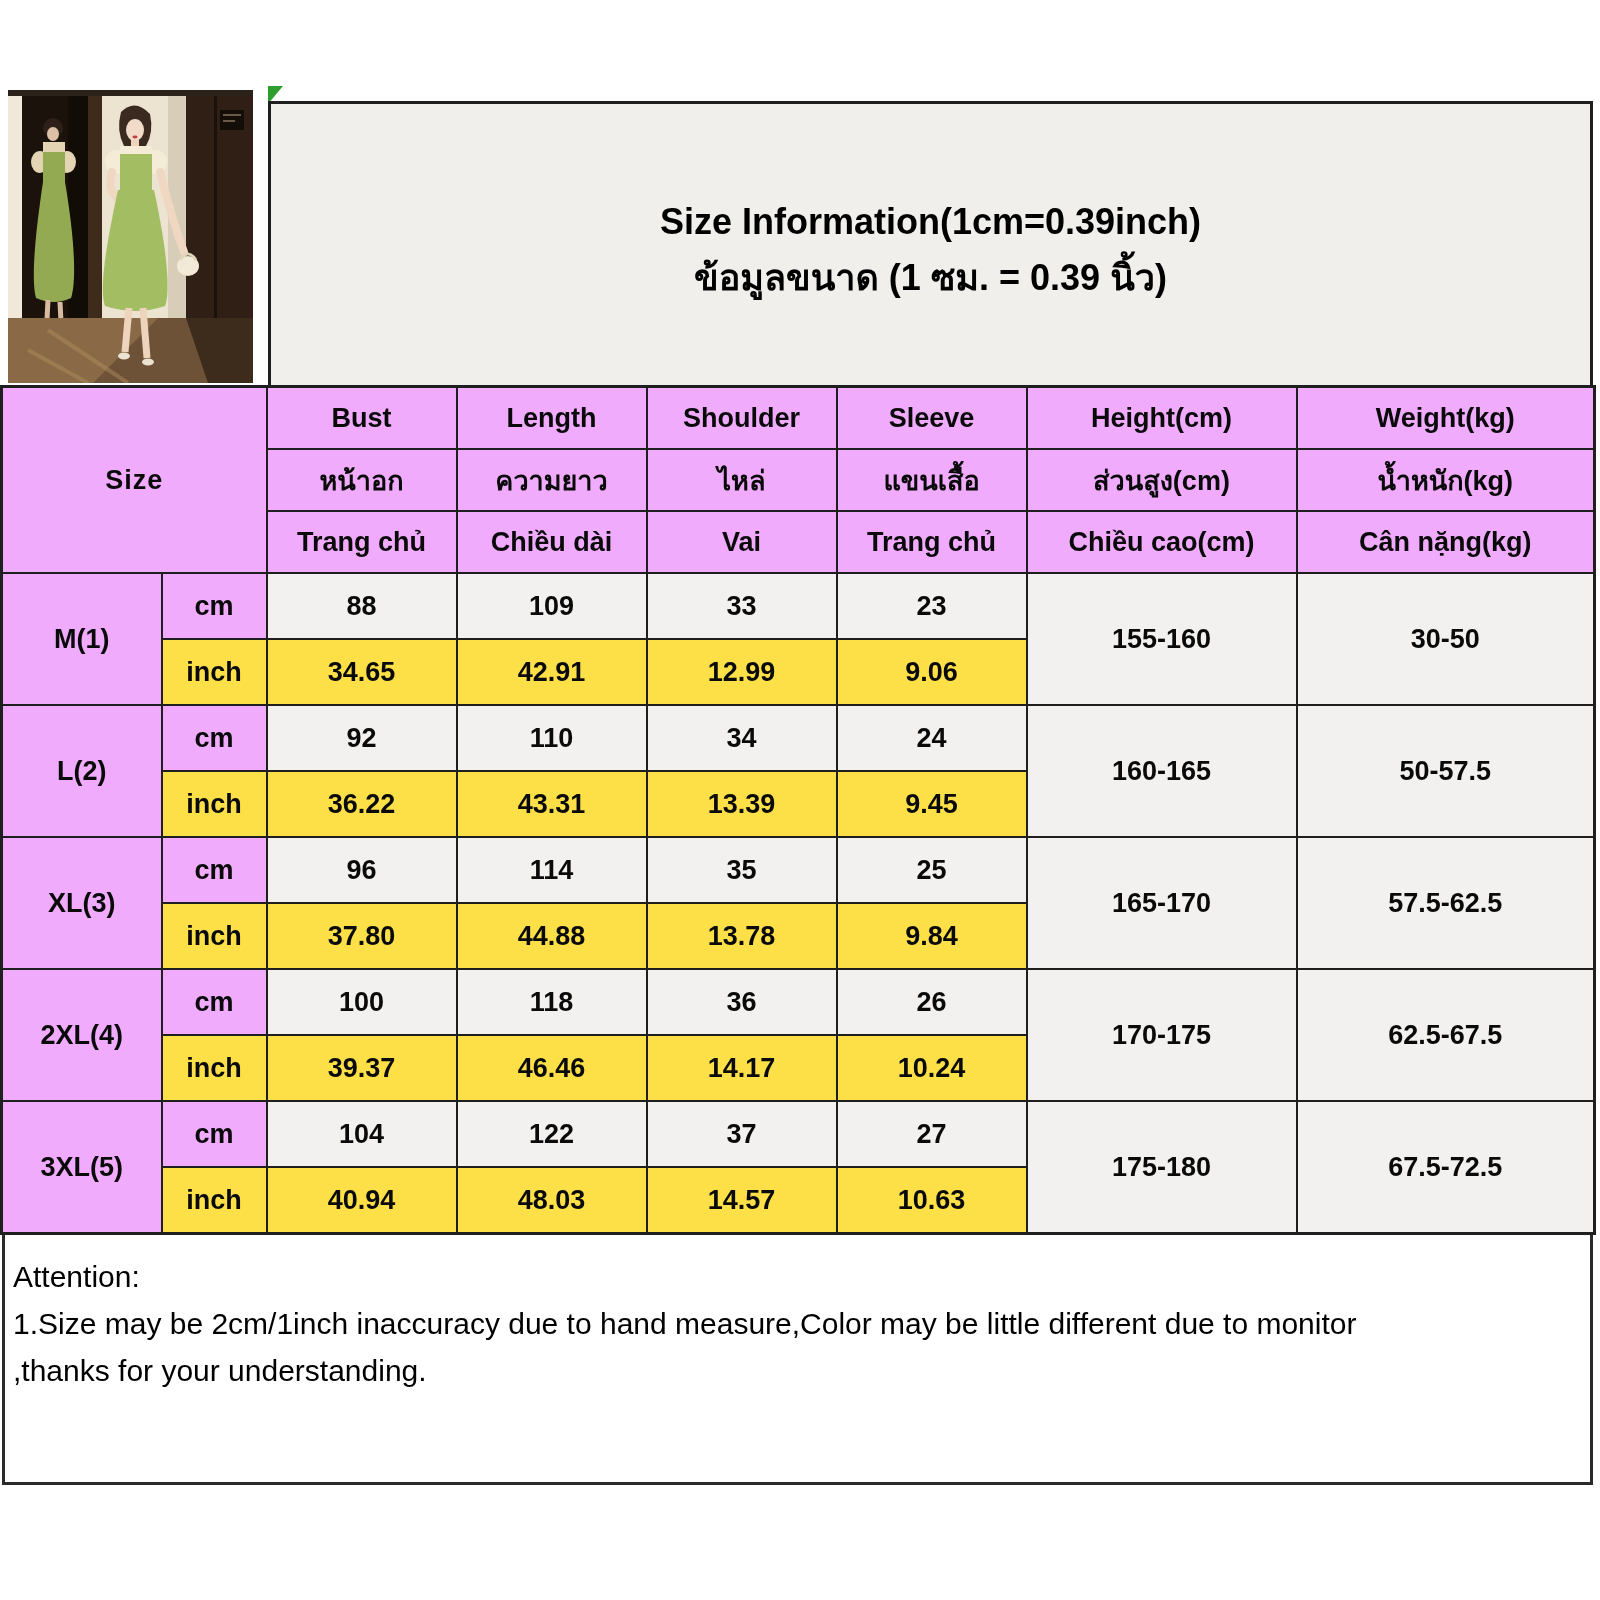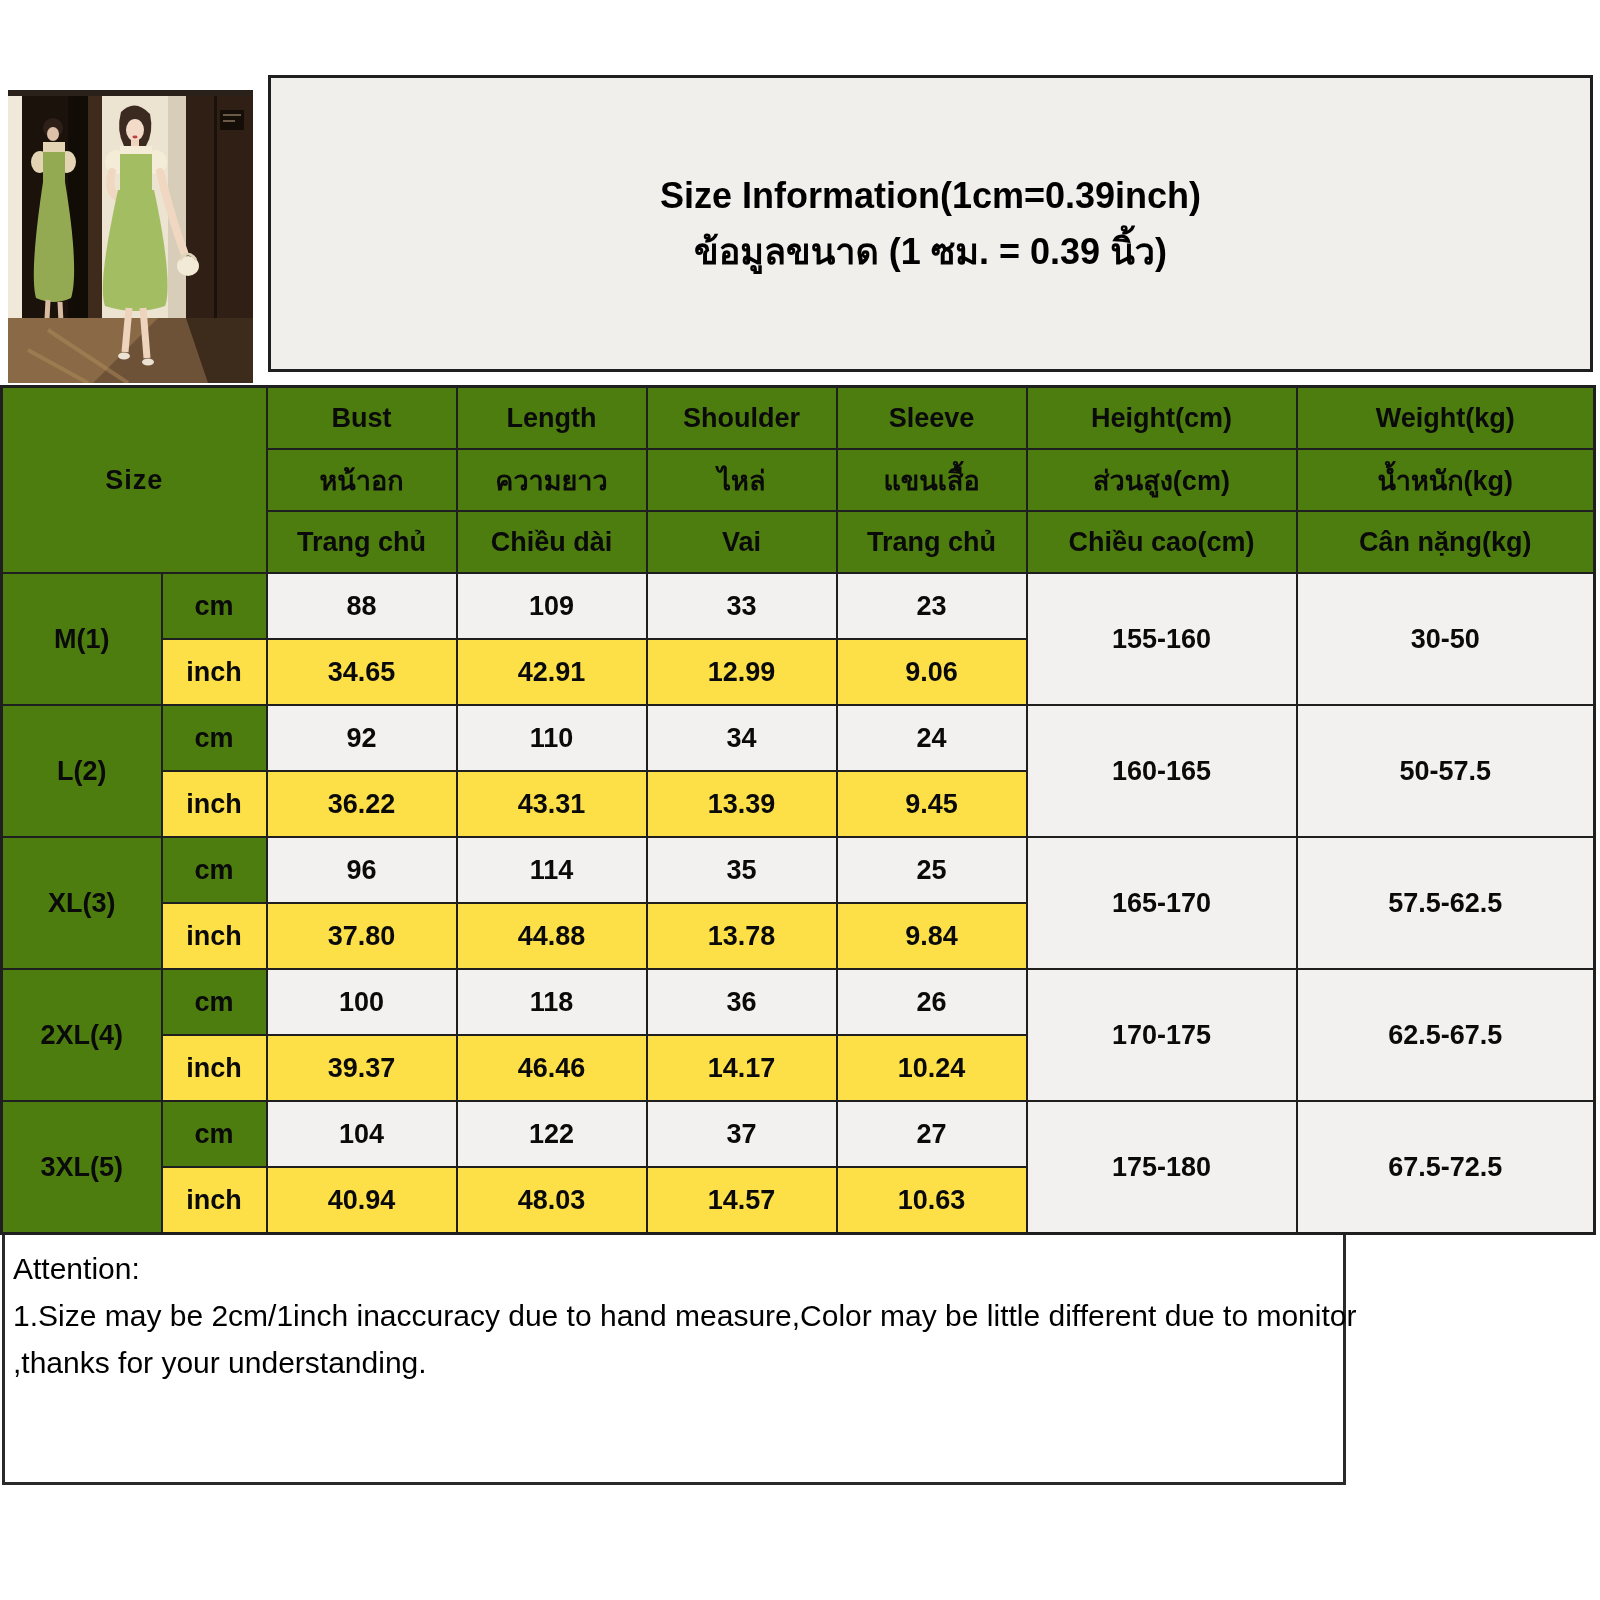--- a/index.html
+++ b/index.html
@@ -6,42 +6,42 @@
   .page{position:relative;width:1600px;height:1600px;background:#ffffff;
         font-family:"Liberation Sans","DejaVu Sans",sans-serif;color:#000;overflow:hidden;}
 
   
   .photo{position:absolute;left:8px;top:90px;width:245px;height:293px;display:block;}
 
   
   .flag{position:absolute;left:268px;top:86px;width:15px;height:18px;display:block;}
 
   
-  .info-box{position:absolute;left:268px;top:75px;width:1325px;height:297px;
+  .info-box{position:absolute;left:268px;top:101px;width:1325px;height:297px;
             box-sizing:border-box;border:3px solid #1f1f1f;background:#f0efec;
             display:flex;flex-direction:column;align-items:center;justify-content:center;}
   .info-box .t{font-weight:bold;font-size:36px;line-height:56px;white-space:nowrap;}
 
   
   .content{position:absolute;left:0;top:385px;width:1593px;}
   table.size-table{border-collapse:collapse;table-layout:fixed;width:1593px;
                    border:3px solid #1f1f1f;}
   .size-table th,.size-table td{border:2px solid #1f1f1f;text-align:center;
                    vertical-align:middle;padding:0;font-weight:bold;color:#0a0a0a;}
   .hr th{height:60px;font-size:27px;}
   .dr td{height:64px;font-size:27px;}
   .size-head{font-size:48px;letter-spacing:1px;}
   .size-name{font-size:28px;}
-  .bg-dark{background:#4d7c0f;}
+  .bg-dark{background:#f0abfc;}
   .bg-light{background:#f2f1ef;margin-left:40px;}
   .bg-white{background:#fde047;}
 
-  .attention{box-sizing:border-box;width:1344px;margin-left:2px;min-height:250px;
+  .attention{box-sizing:border-box;width:1591px;margin-left:2px;min-height:250px;
              border:3px solid #2a2a2a;border-top:none;background:#fff;
-             padding:10px 8px 12px 8px;}
+             padding:18px 8px 12px 8px;}
   .attention div{font-size:30px;line-height:47px;white-space:nowrap;}
 </style>
 </head>
 <body>
 
 <div class="page">
 
   <svg class="photo" viewBox="0 0 245 293" preserveAspectRatio="none">
     <rect width="245" height="293" fill="#e9e0cc"></rect>
     <rect x="0" y="0" width="245" height="6" fill="#2a211a"></rect>

